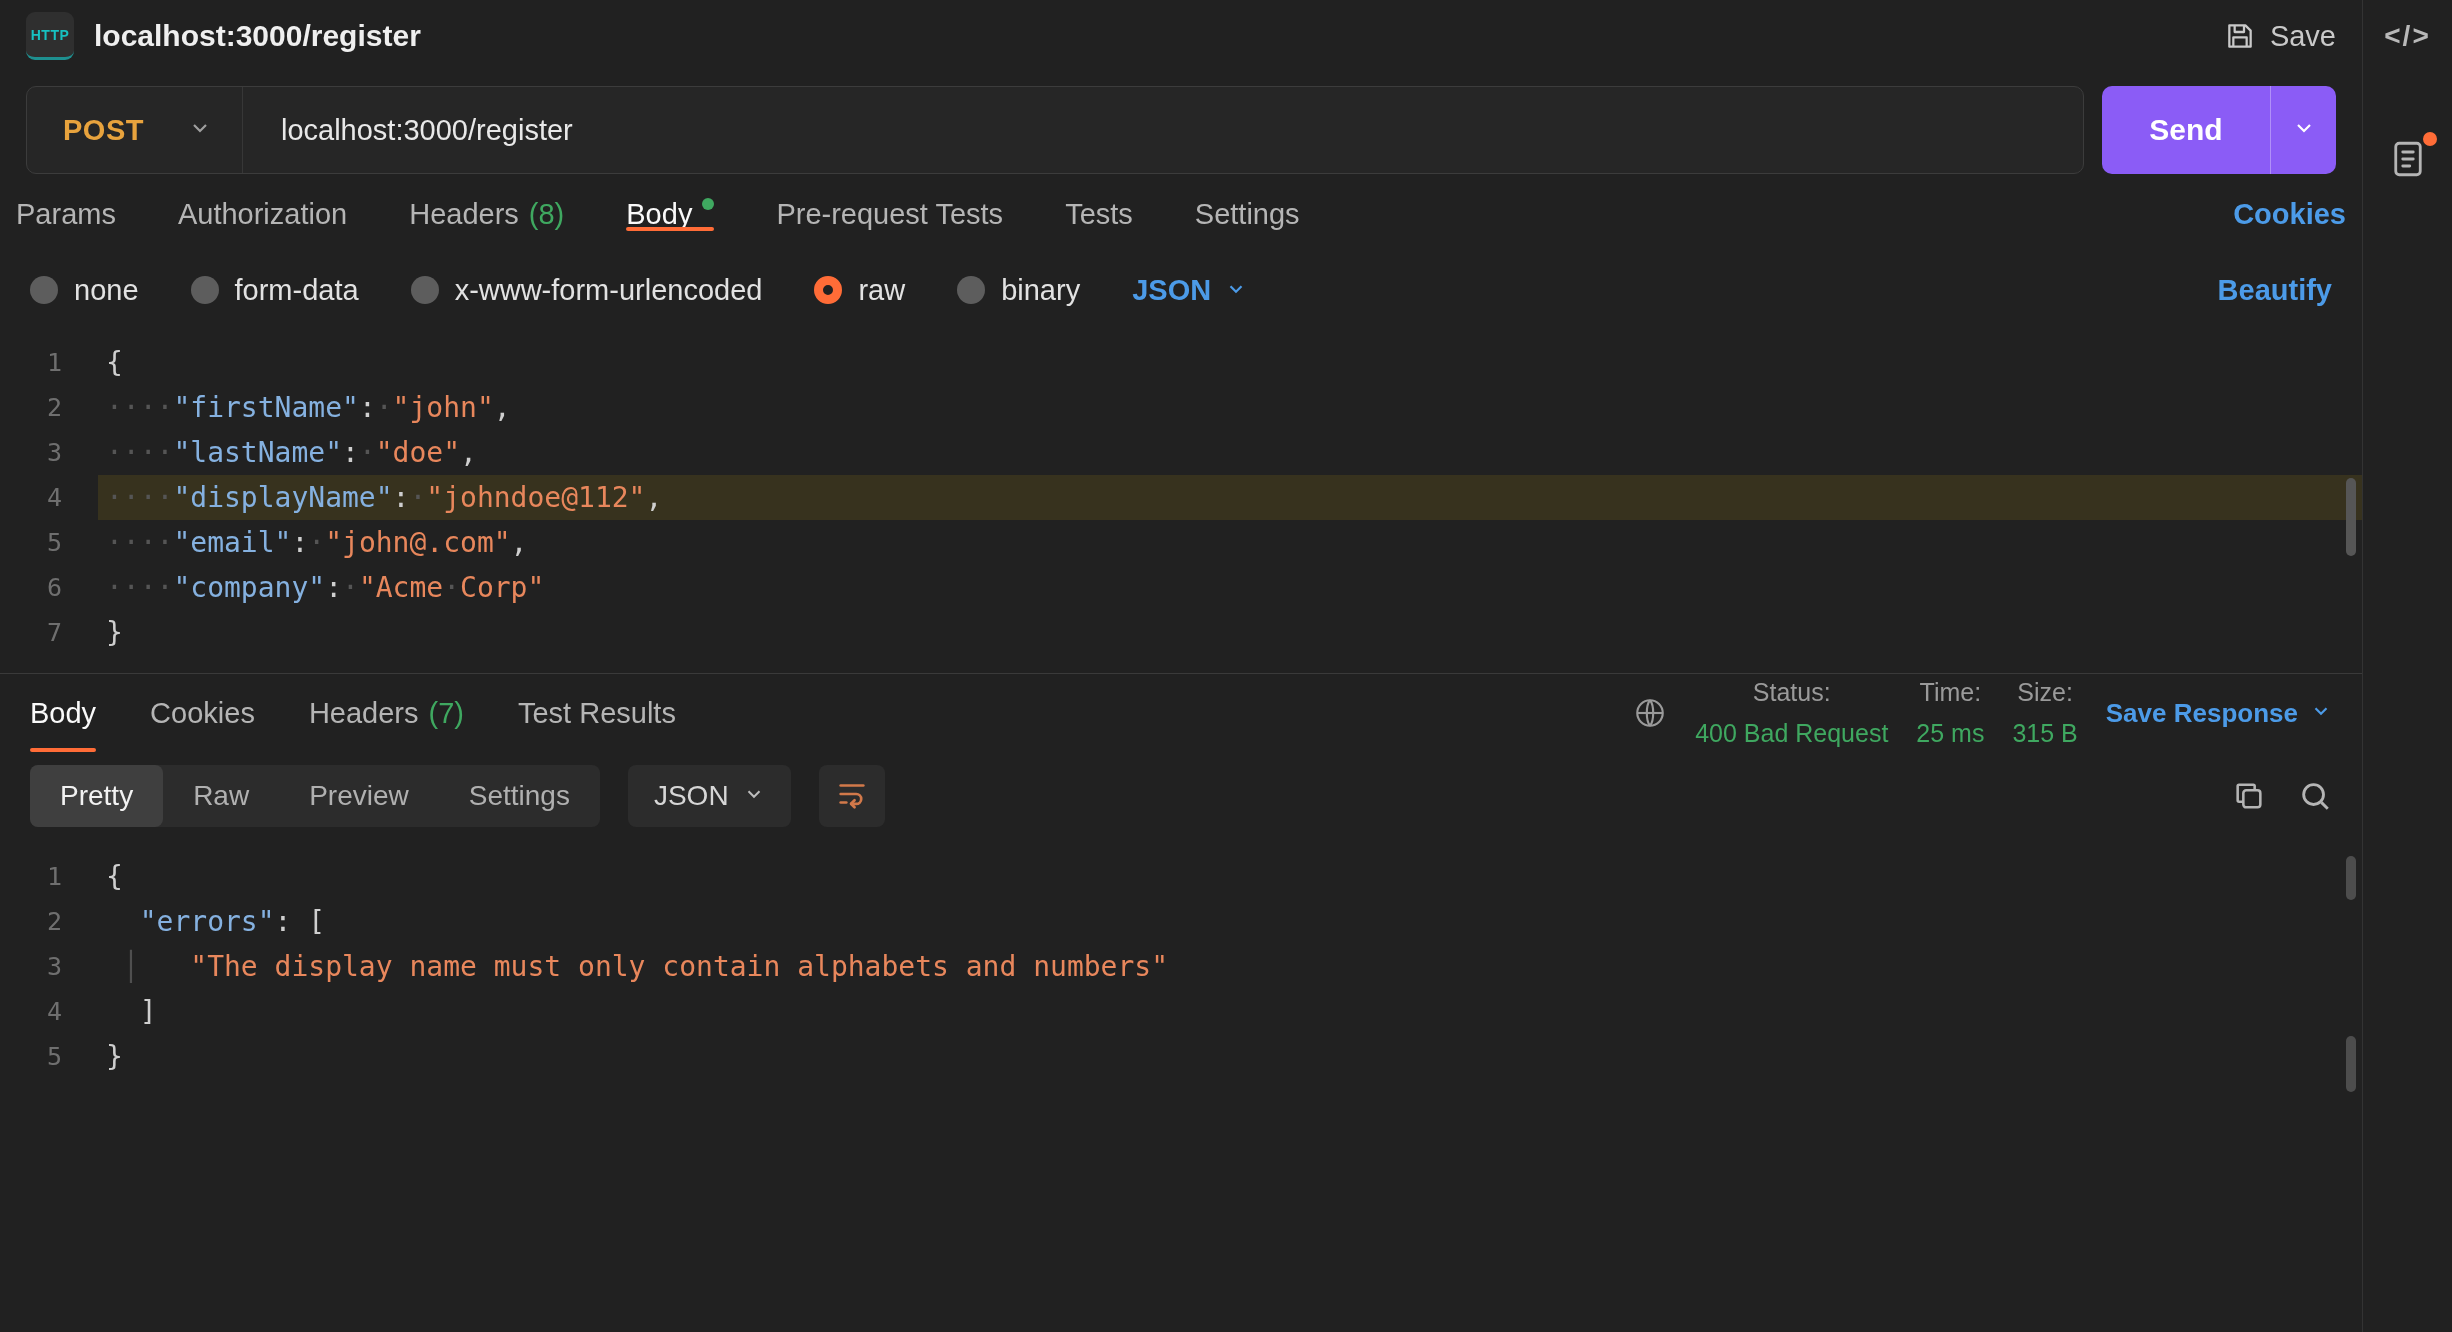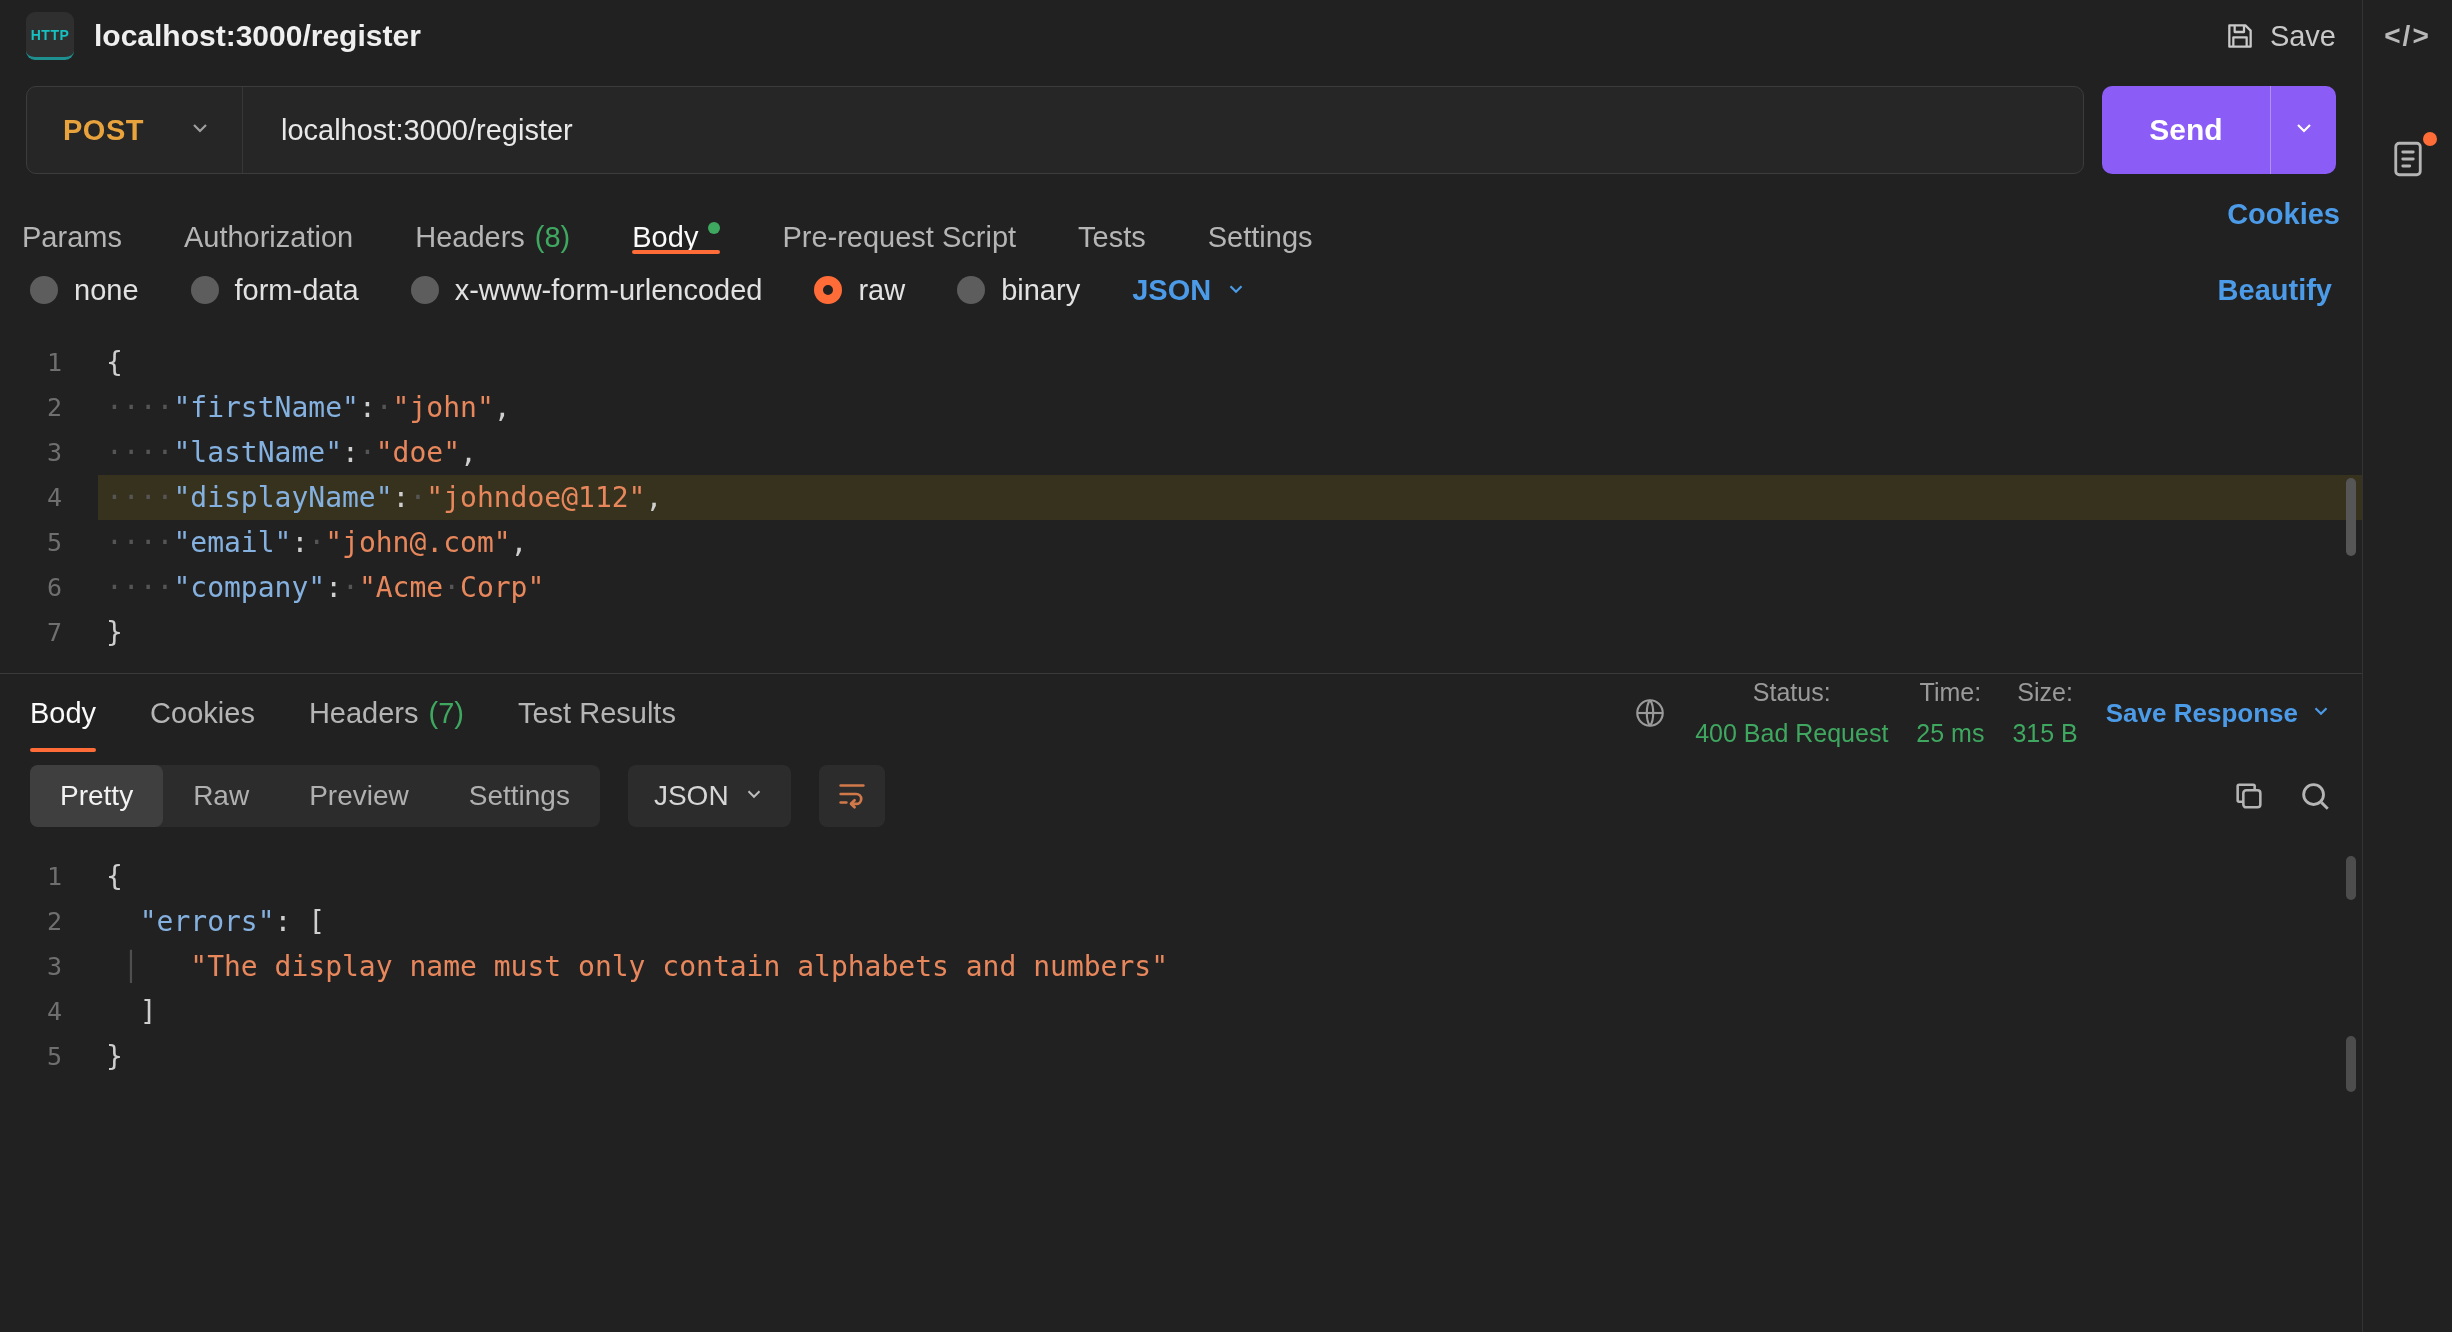--- a/index.html
+++ b/index.html
@@ -35,21 +35,21 @@
     display: flex; align-items: center; gap: 44px; padding: 0 30px 0 36px;
     height: 100%; border-right: 1px solid #373737; cursor: pointer;
   }
   .method-label { color: #e8a33d; font-size: 29px; font-weight: 700; letter-spacing: .5px; }
   .url-text { padding-left: 38px; font-size: 29px; color: #e8e8e8; white-space: nowrap; }
   .send-btn { width: 234px; flex: none; background: #8b5cf6; border-radius: 10px; display: flex; color: #fff; cursor: pointer; }
   .send-main { flex: 1; display: flex; align-items: center; justify-content: center; font-size: 30px; font-weight: 600; }
   .send-caret { width: 66px; border-left: 1px solid rgba(255,255,255,.32); display: flex; align-items: center; justify-content: center; }
 
   
-  .tabs-row { display: flex; align-items: flex-end; padding: 0 22px; height: 80px; flex: none; }
+  .tabs-row { display: flex; align-items: center; padding: 0 16px; height: 80px; flex: none; }
   .tabs { display: flex; gap: 62px; }
   .tab { display: flex; align-items: center; font-size: 29px; color: #b5b5b5; position: relative; cursor: pointer; white-space: nowrap; }
   .tab.active { color: #fafafa; }
   .tab.active::after { content: ""; position: absolute; left: 0; right: 0; bottom: 0; height: 4px; background: #ff6c37; border-radius: 2px; }
   .count { color: #3fa860; margin-left: 10px; }
   .green-dot { width: 12px; height: 12px; border-radius: 50%; background: #3fa860; margin-left: 10px; transform: translateY(-10px); }
   .right-link { margin-left: auto; color: #4c9be8; font-size: 29px; font-weight: 600; align-self: center; cursor: pointer; white-space: nowrap; }
 
   
   .modes-row { display: flex; align-items: center; gap: 52px; padding: 0 30px; height: 72px; flex: none; }
@@ -153,21 +153,21 @@
         <div class="tab">Params</div>
         <div class="tab">Authorization</div>
         <div class="tab">
           <span>Headers</span>
           <span class="count">(8)</span>
         </div>
         <div class="tab active">
           <span>Body</span>
           <span class="green-dot"></span>
         </div>
-        <div class="tab">Pre-request Script</div>
+        <div class="tab">Pre-request Tests</div>
         <div class="tab">Tests</div>
         <div class="tab">Settings</div>
       </div>
       <div class="right-link">Cookies</div>
     </div>
 
     <div class="modes-row">
       <label class="radio">
         <span class="rb"></span>
         <span>none</span>

